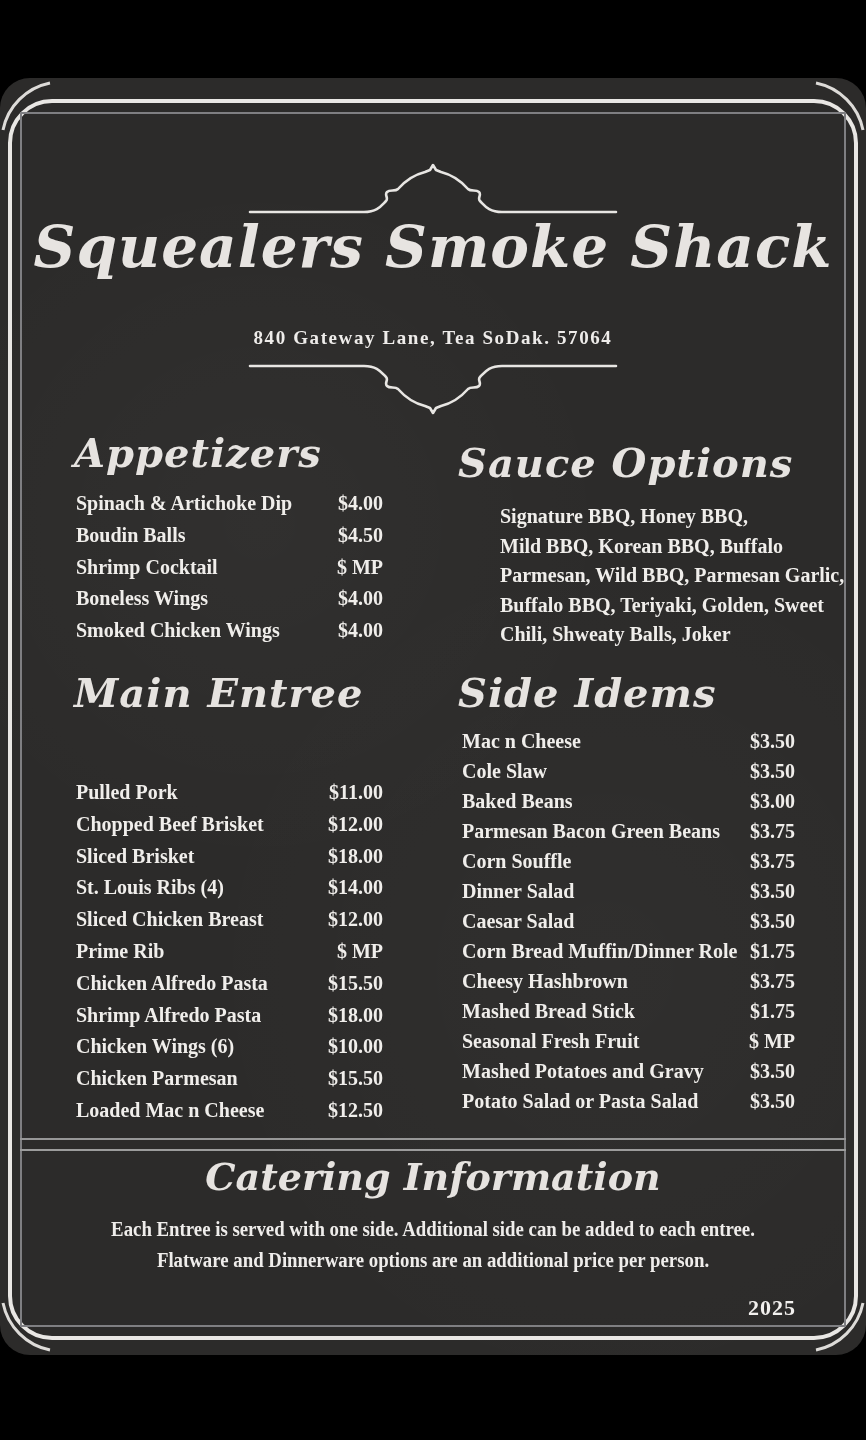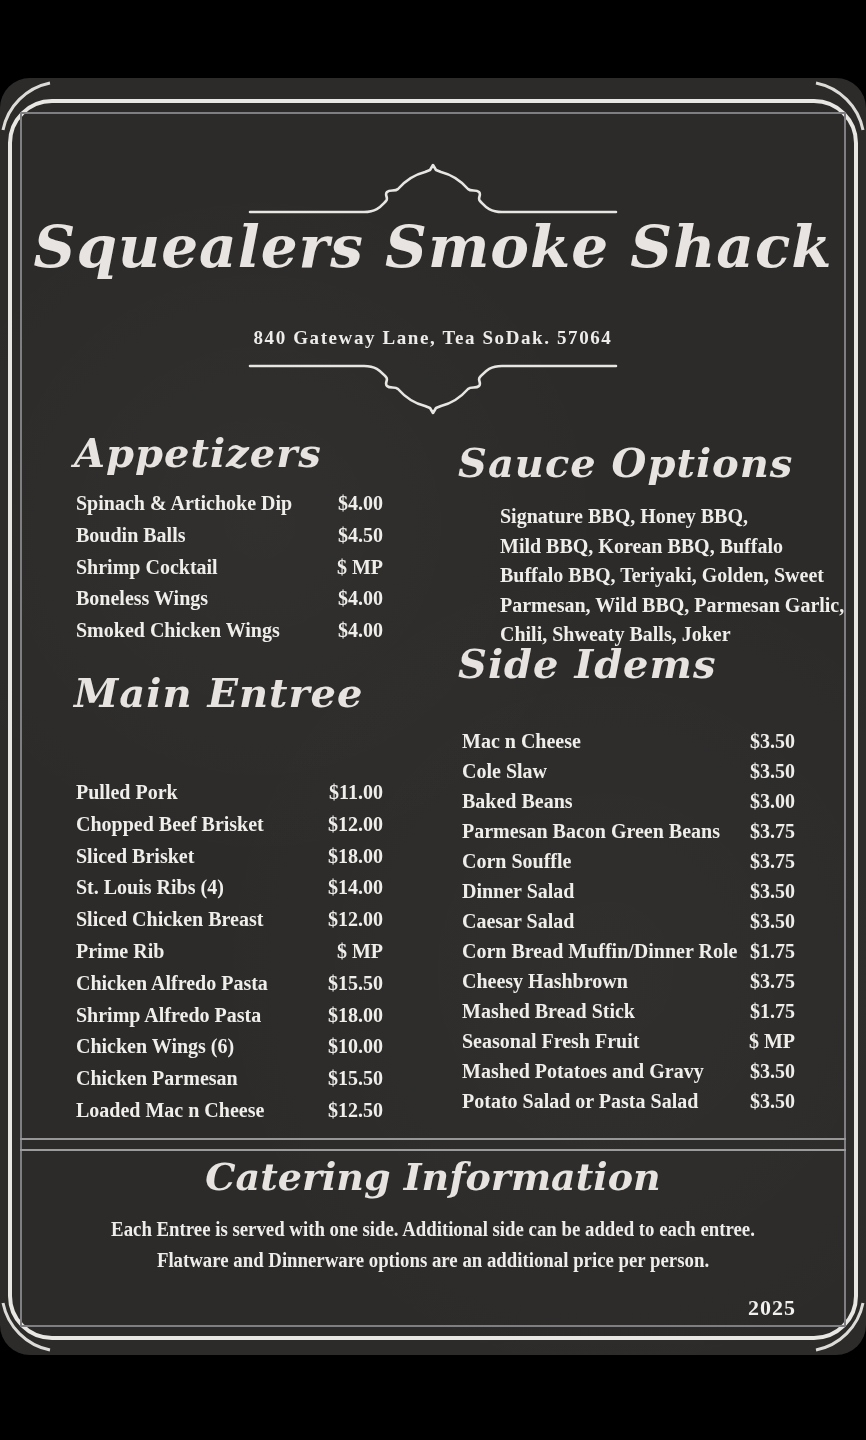--- a/index.html
+++ b/index.html
@@ -79,21 +79,21 @@
     font-style: italic;
     font-weight: bold;
     font-size: 40px;
     color: #e6e3e0;
     letter-spacing: 1px;
     white-space: nowrap;
   }
   .h-appetizers { left: 74px; top: 351px; }
   .h-sauce      { left: 458px; top: 361px; }
   .h-main       { left: 74px; top: 591px; }
-  .h-side       { left: 458px; top: 562px; text-align: center; }
+  .h-side       { left: 458px; top: 591px; text-align: center; }
   
   .menu-list {
     position: absolute;
     color: #f0eeeb;
     font-size: 20px;
     font-weight: bold;
   }
   .menu-row {
     display: flex;
     justify-content: space-between;
@@ -215,23 +215,23 @@
         </div>
       </div>
 
     <div class="script-heading h-sauce">Sauce Options</div>
     <div class="sauce-lines">
 
         <div class="sauce-line">Signature BBQ, Honey BBQ,</div>
 
         <div class="sauce-line">Mild BBQ, Korean BBQ, Buffalo</div>
 
+        <div class="sauce-line">Parmesan, Wild BBQ, Parmesan Garlic,</div>
+
         <div class="sauce-line">Buffalo BBQ, Teriyaki, Golden, Sweet</div>
-
-        <div class="sauce-line">Parmesan, Wild BBQ, Parmesan Garlic,</div>
 
         <div class="sauce-line">Chili, Shweaty Balls, Joker</div>
       </div>
 
     <div class="script-heading h-main">Main Entree</div>
     <div class="menu-list list-main">
 
         <div class="menu-row">
           <span class="name">Pulled Pork</span>
           <span class="price">$11.00</span>

